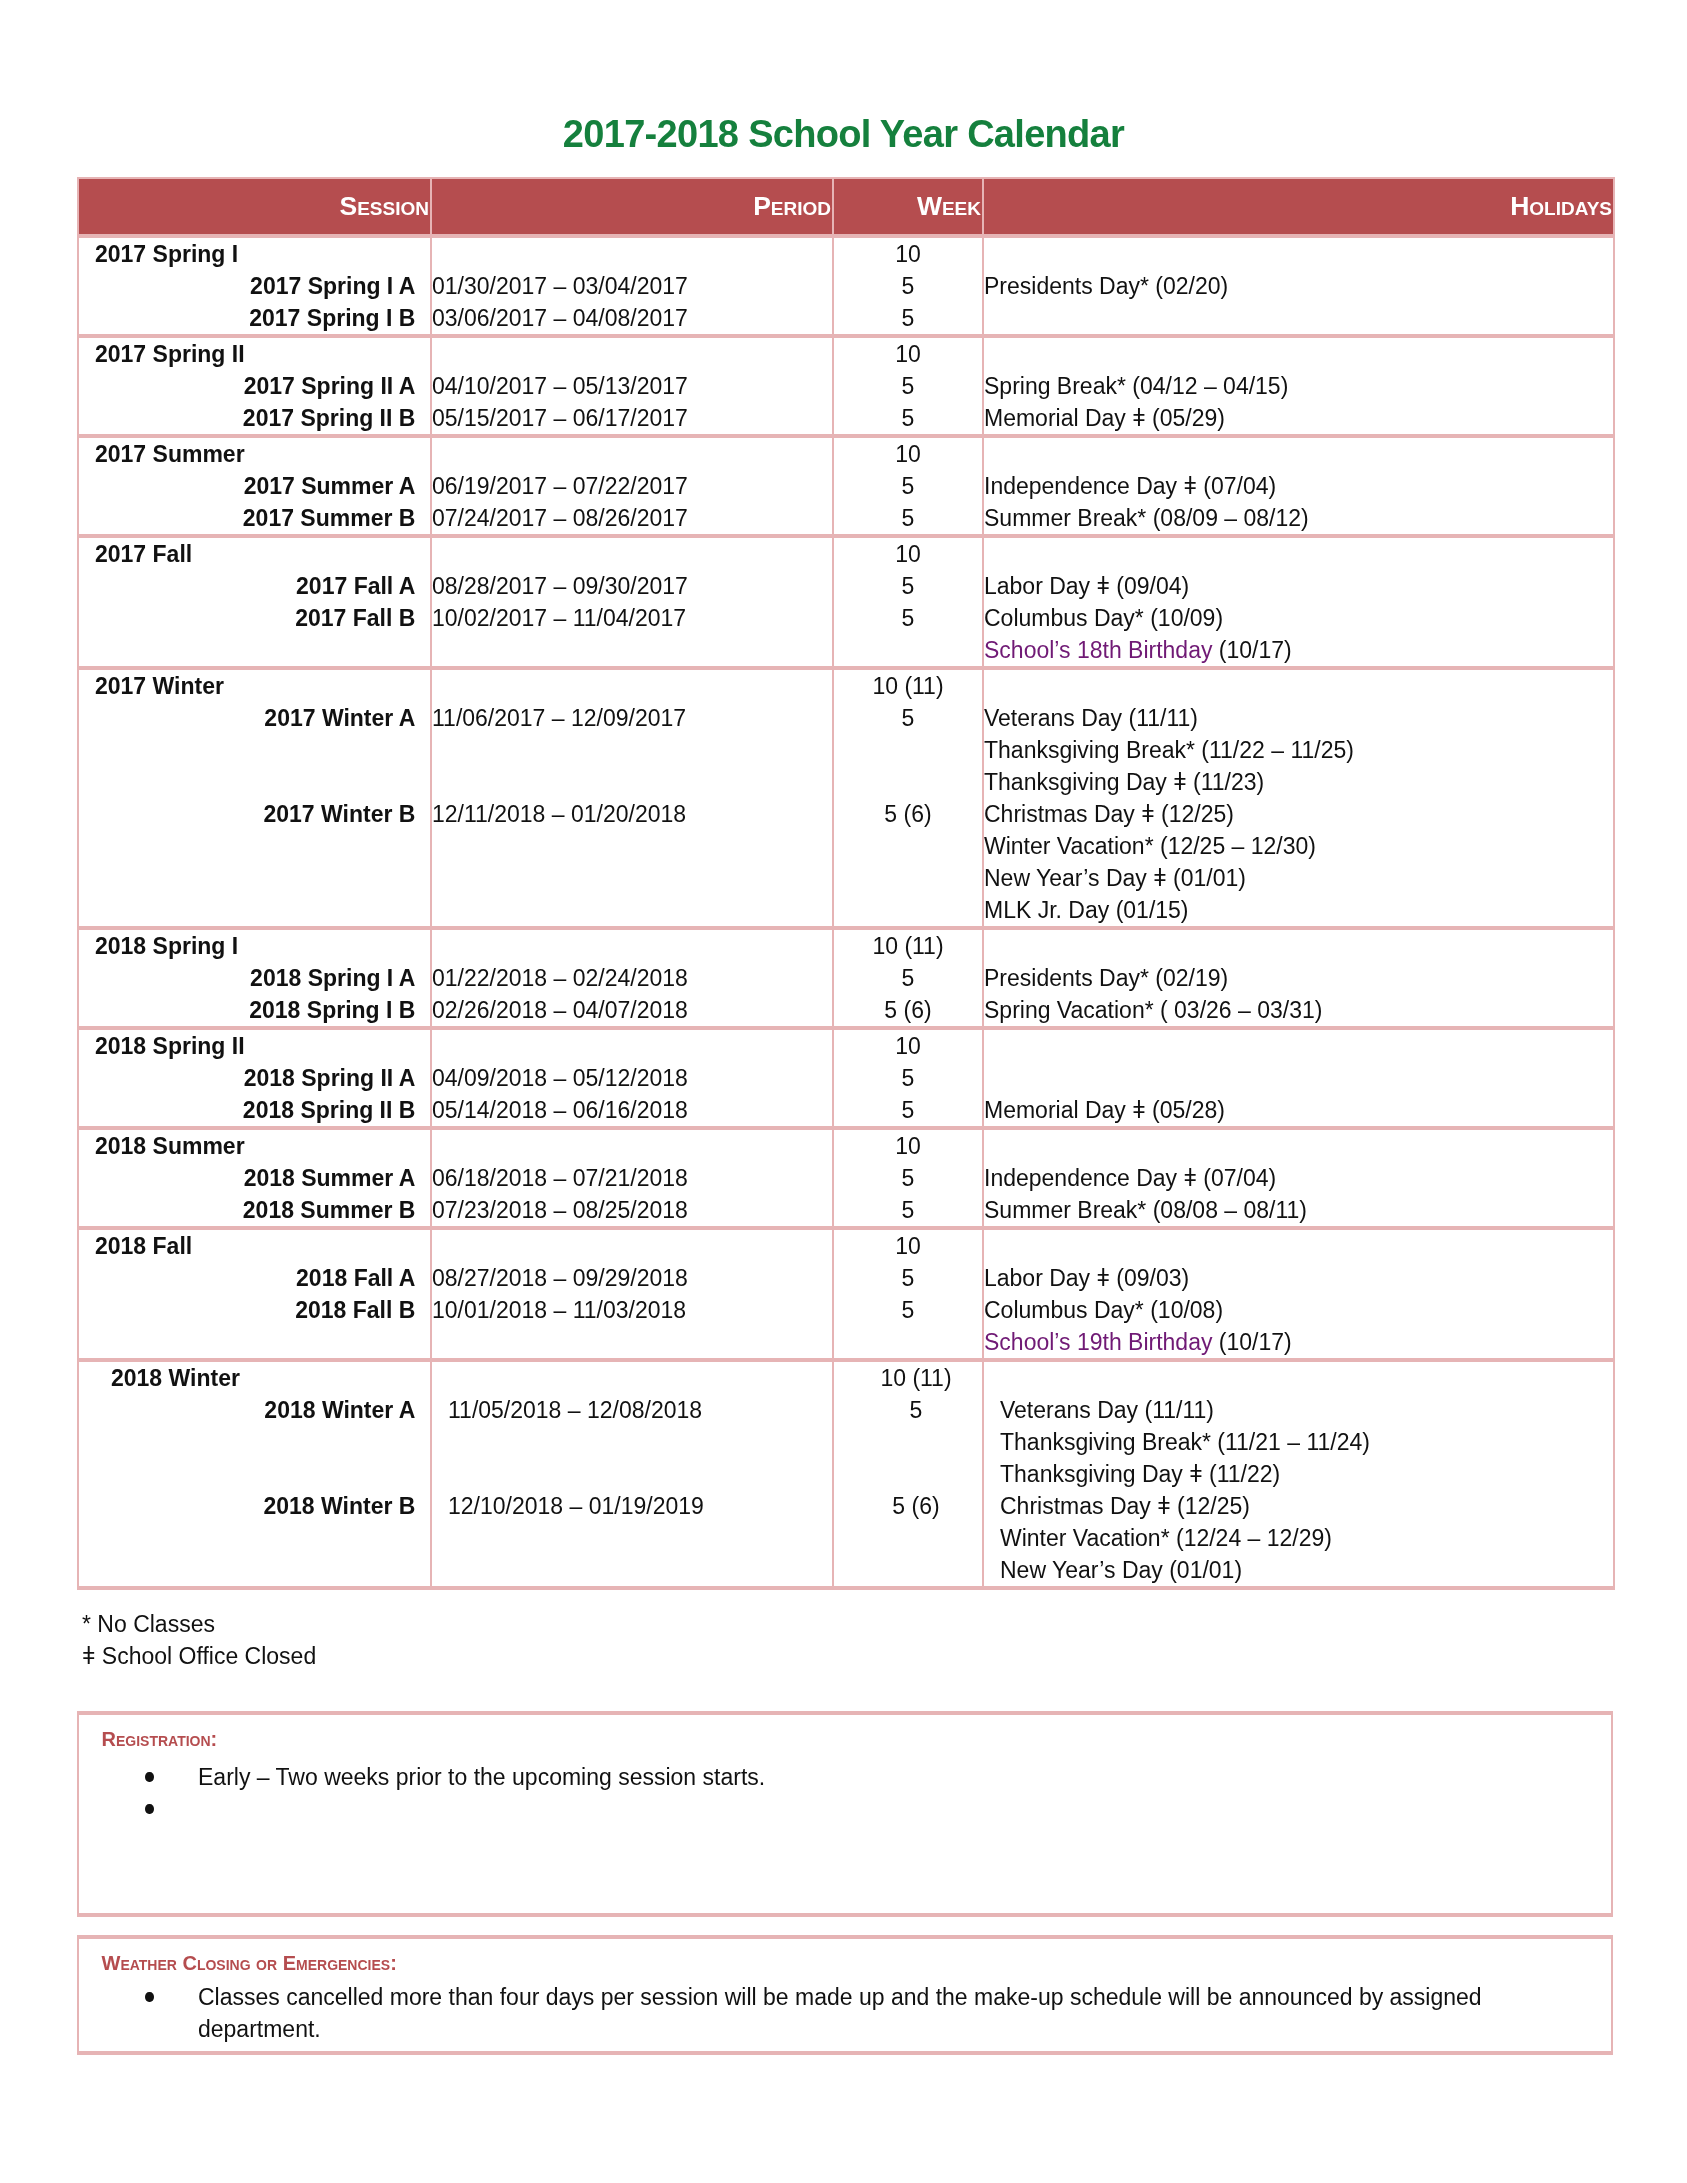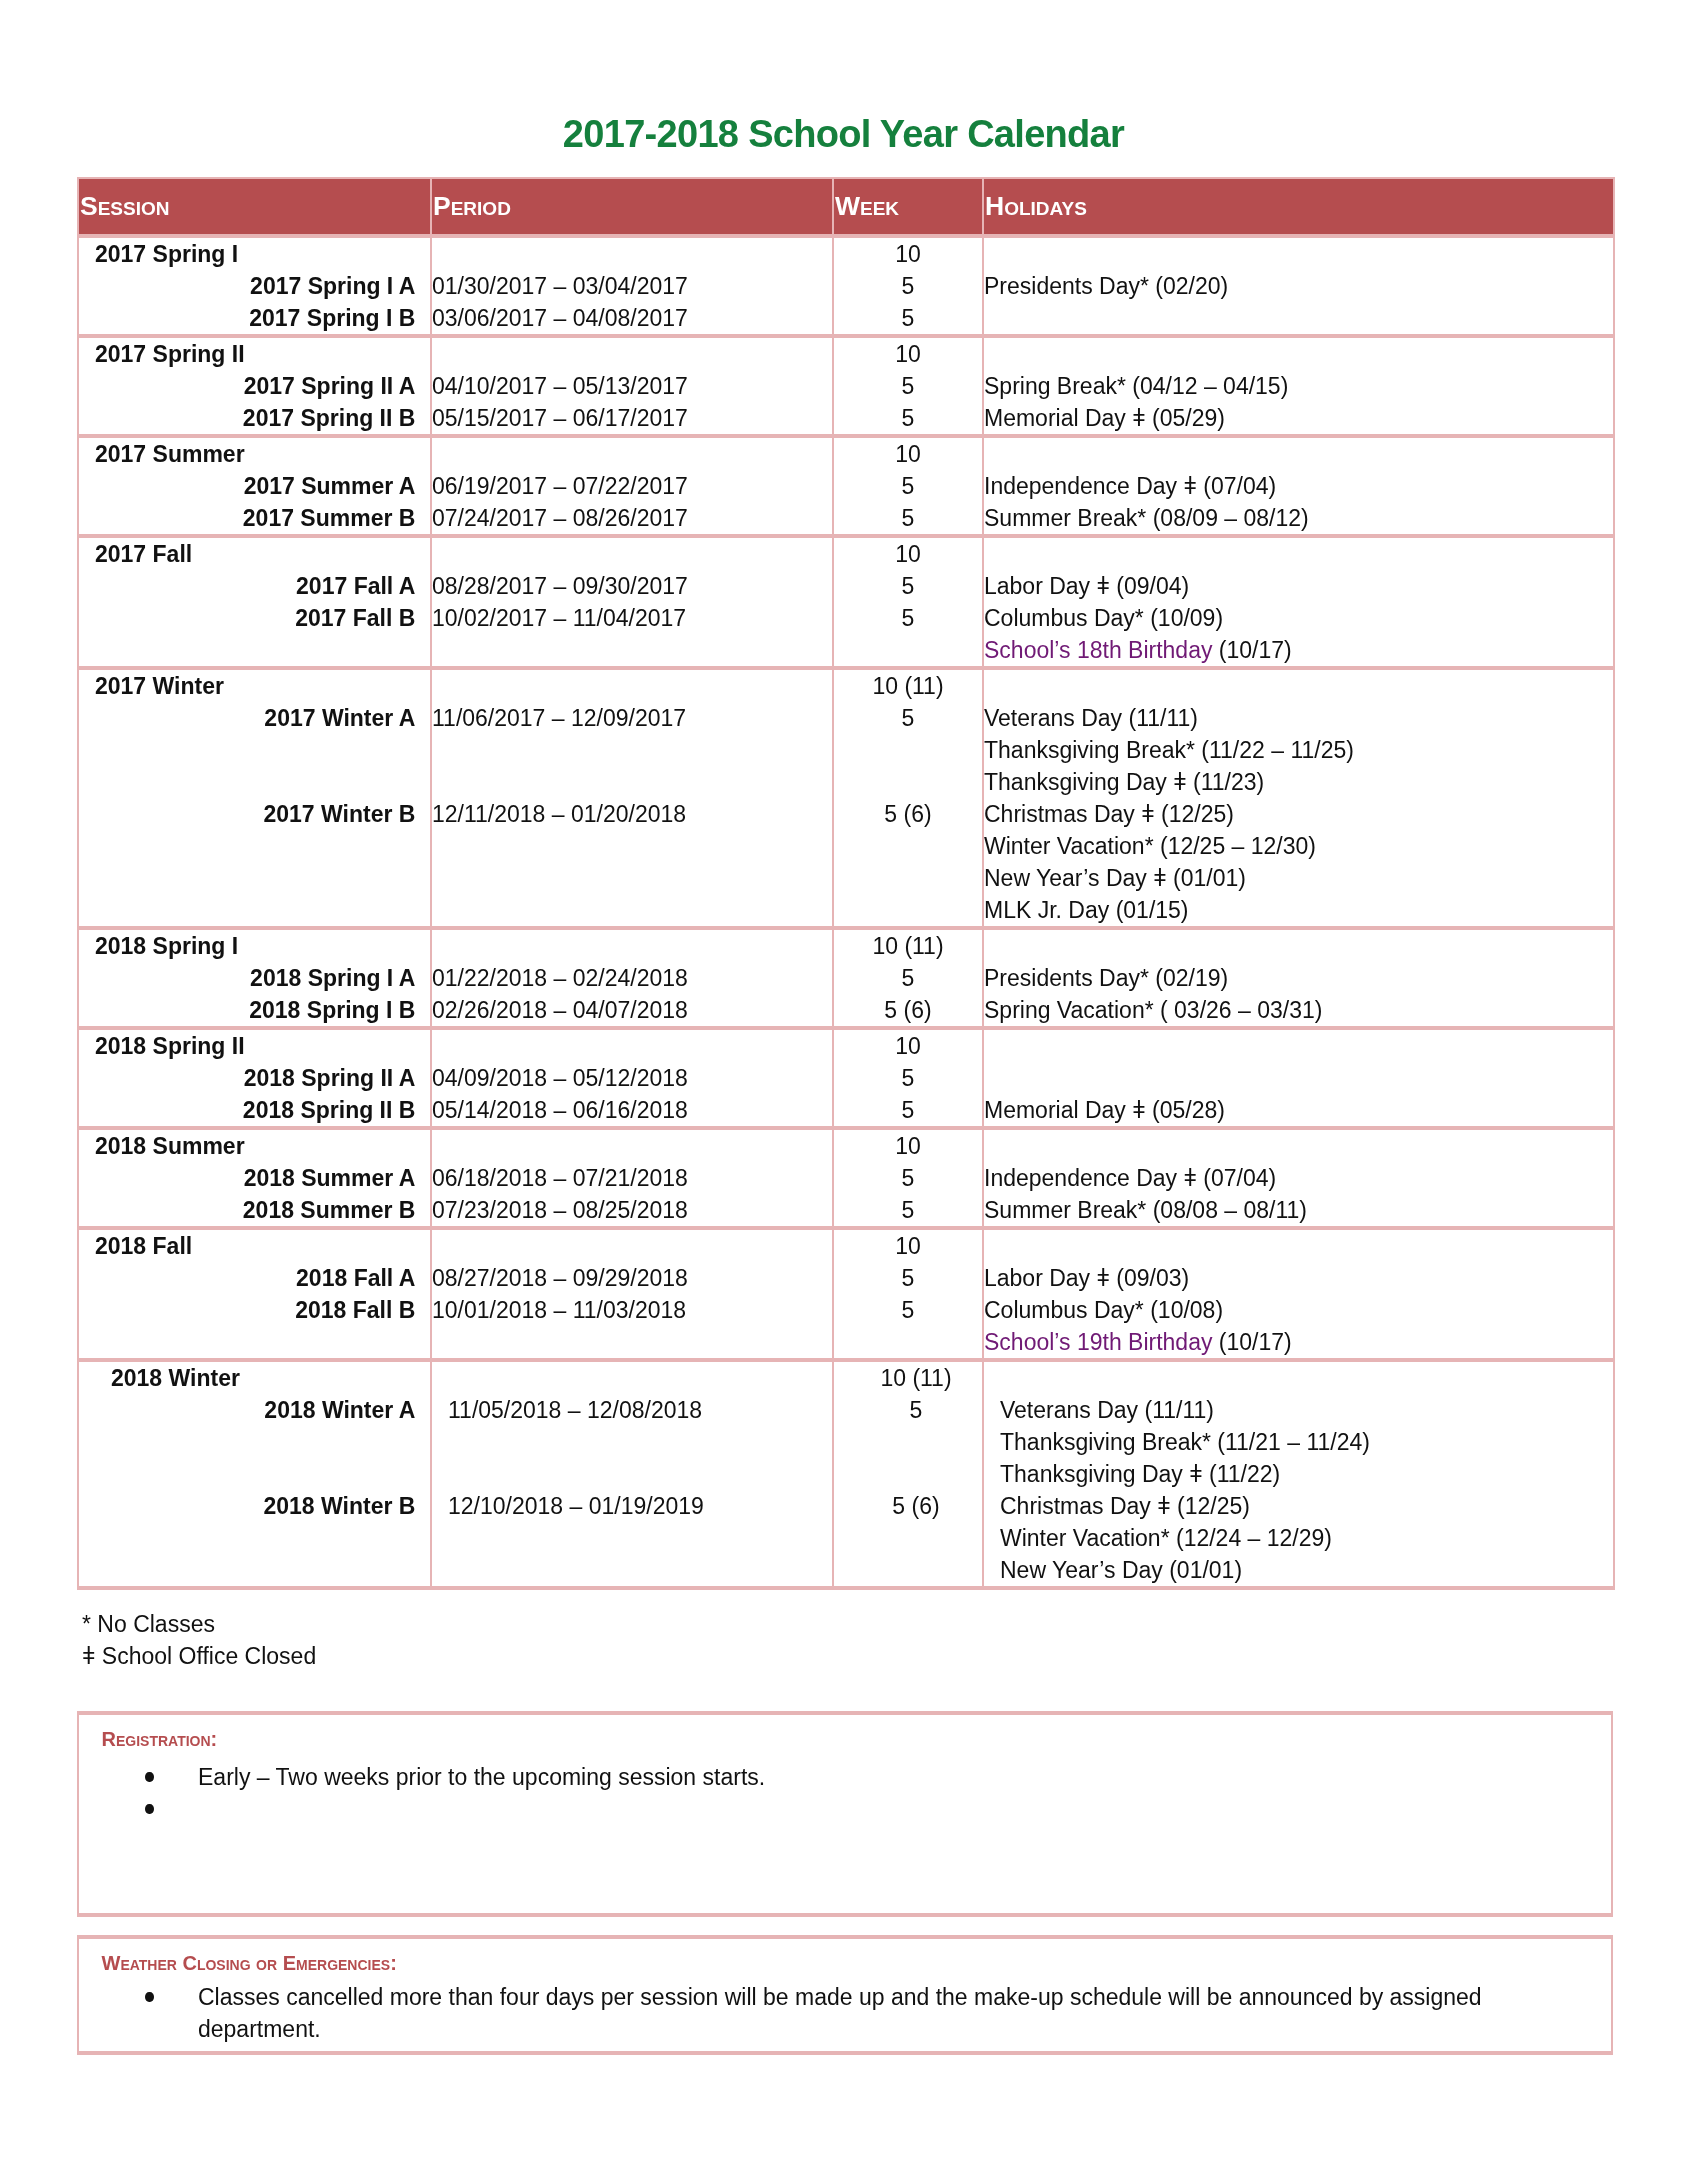--- a/index.html
+++ b/index.html
@@ -3,21 +3,21 @@
 <meta charset="utf-8">
 <style>
   html, body { margin: 0; padding: 0; background: #ffffff; }
   body { width: 1687px; height: 2183px; position: relative; font-family: "Liberation Sans", sans-serif; color: #111; }
   .title { position: absolute; left: 0; top: 98px; width: 1687px; text-align: center; font-size: 38px; font-weight: bold; color: #15803d; letter-spacing: -0.7px; margin-top: 15px; }
   table.cal { position: absolute; left: 77px; top: 177px; width: 1535px; border-collapse: collapse; table-layout: fixed; }
   table.cal col.c1 { width: 353px; }
   table.cal col.c2 { width: 402px; }
   table.cal col.c3 { width: 150px; }
   table.cal col.c4 { width: 631px; }
-  table.cal th { background: #B54D4F; color: #fff; height: 53px; font-size: 26.5px; font-weight: bold; font-variant: small-caps; border: 2.6px solid #E6B4B5; text-align: left; letter-spacing: 0; }
+  table.cal th { background: #B54D4F; color: #fff; height: 53px; font-size: 26.5px; font-weight: bold; font-variant: small-caps; border: 2.6px solid #E6B4B5; text-align: right; letter-spacing: 0; }
   table.cal td { border-left: 2.6px solid #E6B4B5; border-right: 2.6px solid #E6B4B5; vertical-align: top; padding: 0; font-size: 23px; }
   table.cal tbody.group td { border-top: 4px solid #E6B4B5; }
   table.cal tbody.group:last-child tr:last-child td { border-bottom: 4px solid #E6B4B5; padding-left: 16px; }
   .line { height: 32px; line-height: 32px; white-space: nowrap; }
   .sess-main { font-weight: bold; padding-left: 16px; }
   .sess-sub { font-weight: bold; text-align: right; padding-right: 14.6px; }
   .period { padding-left: 50px; }
   .week { text-align: center; }
   .hol { padding-left: 52px; }
   .hol .bday { color: #701a75; }

